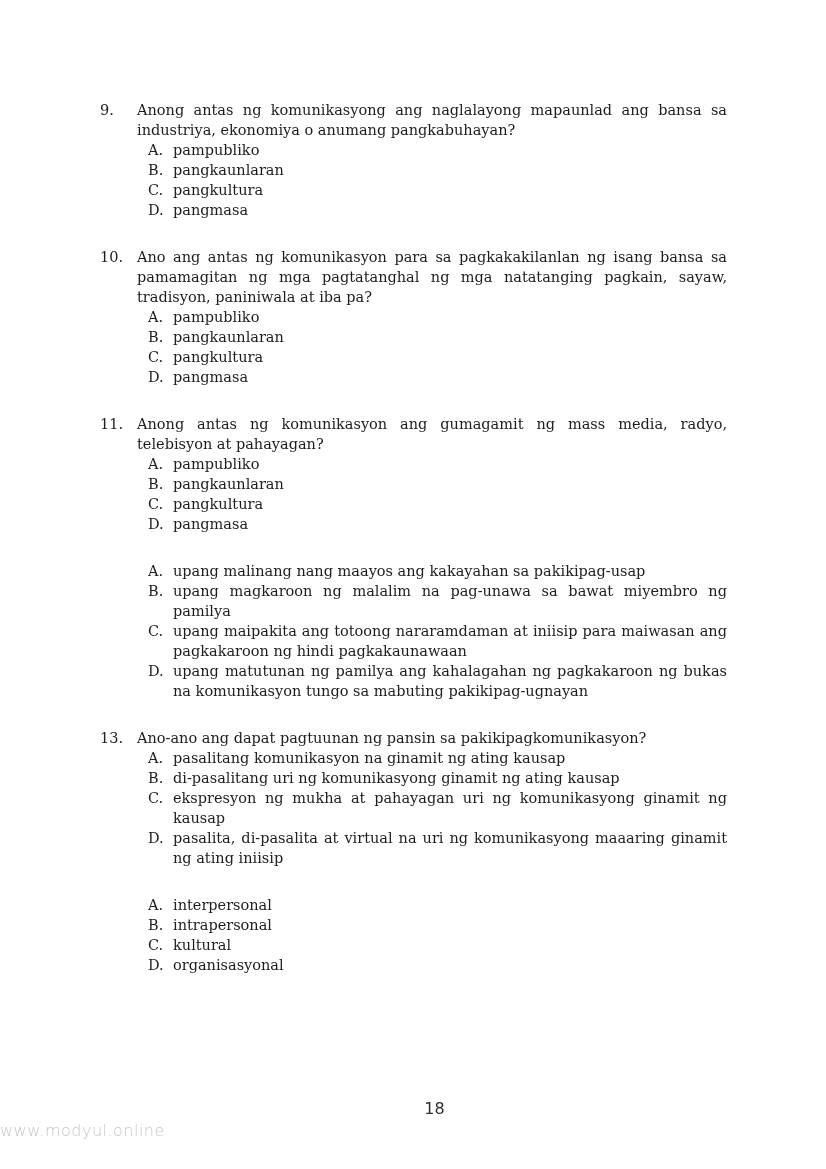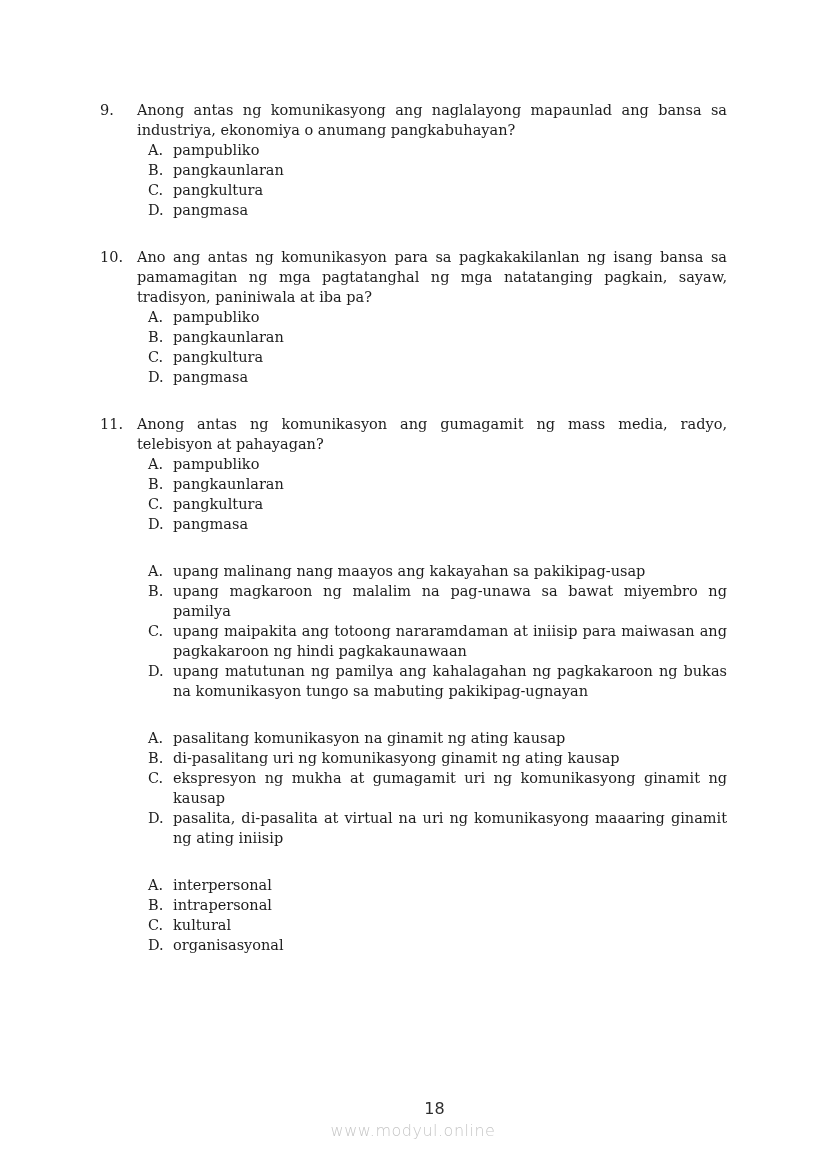--- a/index.html
+++ b/index.html
@@ -64,21 +64,21 @@
     font-size: 16px;
     line-height: 16px;
     color: #2e2e2e;
     margin-left: 43px;
   }
   .watermark {
     position: absolute;
     left: 0;
     right: 0;
     top: 1121px;
-    text-align: center;
+    text-align: left;
     font-family: "DejaVu Sans", sans-serif;
     font-size: 16px;
     line-height: 20px;
     font-weight: 300;
     letter-spacing: 0.5px;
     color: #c6c6c6;
   }
 </style>
 </head>
 <body>
@@ -170,32 +170,36 @@
           <span class="optletter">C.</span>
           <span class="opttext">upang maipakita ang totoong nararamdaman at iniisip para maiwasan ang pagkakaroon ng hindi pagkakaunawaan</span>
         </div>
         <div class="option">
           <span class="optletter">D.</span>
           <span class="opttext">upang matutunan ng pamilya ang kahalagahan ng pagkakaroon ng bukas na komunikasyon tungo sa mabuting pakikipag-ugnayan</span>
         </div>
       </div>
     </div>
     <div class="question">
+      <div class="qrow">
+        <span class="qnum">13.</span>
+        <span class="qtext">Ano-ano ang dapat pagtuunan ng pansin sa pakikipagkomunikasyon?</span>
+      </div>
       <div class="options">
         <div class="option">
           <span class="optletter">A.</span>
           <span class="opttext">pasalitang komunikasyon na ginamit ng ating kausap</span>
         </div>
         <div class="option">
           <span class="optletter">B.</span>
           <span class="opttext">di-pasalitang uri ng komunikasyong ginamit ng ating kausap</span>
         </div>
         <div class="option">
           <span class="optletter">C.</span>
-          <span class="opttext">ekspresyon ng mukha at gumagamit uri ng komunikasyong ginamit ng kausap</span>
+          <span class="opttext">ekspresyon ng mukha at pahayagan uri ng komunikasyong ginamit ng kausap</span>
         </div>
         <div class="option">
           <span class="optletter">D.</span>
           <span class="opttext">pasalita, di-pasalita at virtual na uri ng komunikasyong maaaring ginamit ng ating iniisip</span>
         </div>
       </div>
     </div>
     <div class="question">
       <div class="options">
         <div class="option">

